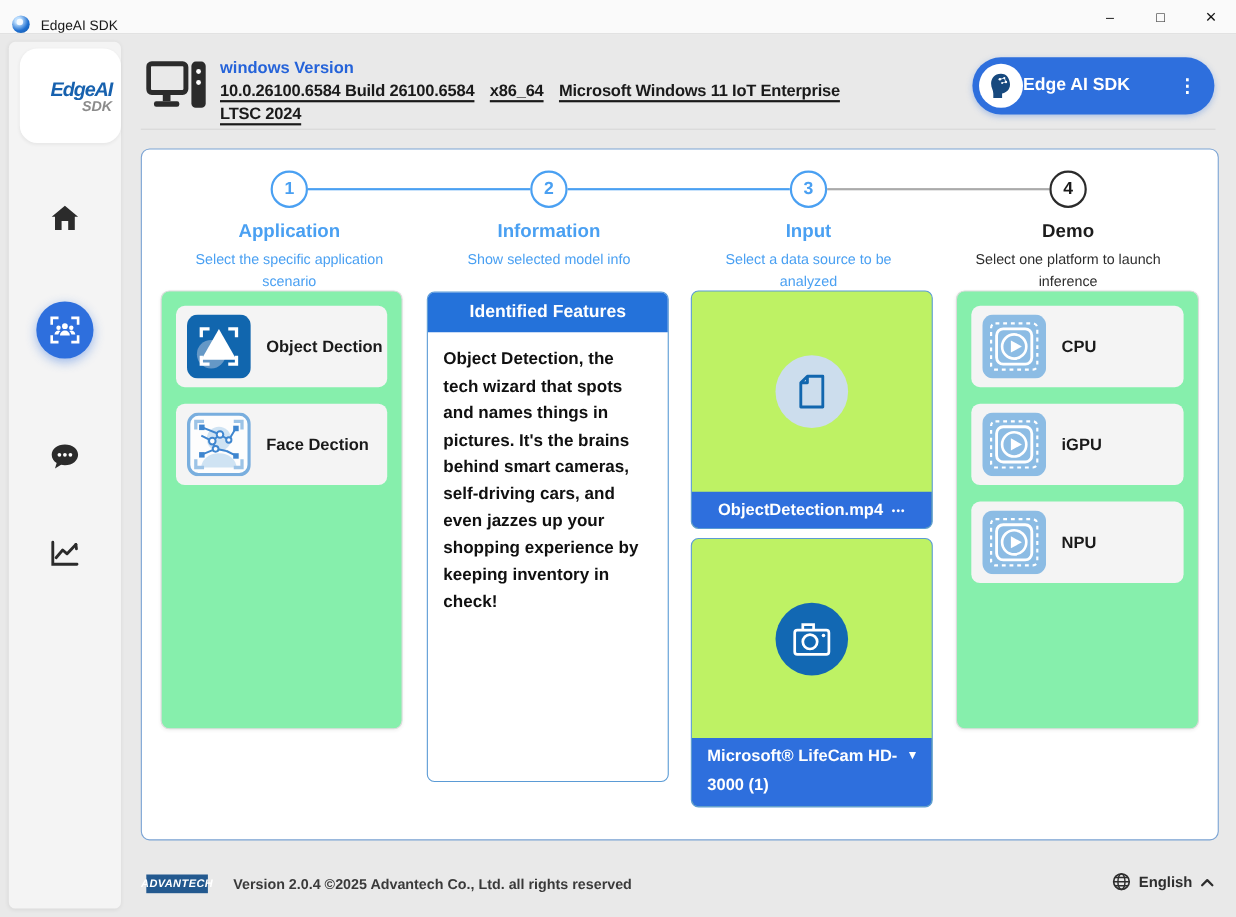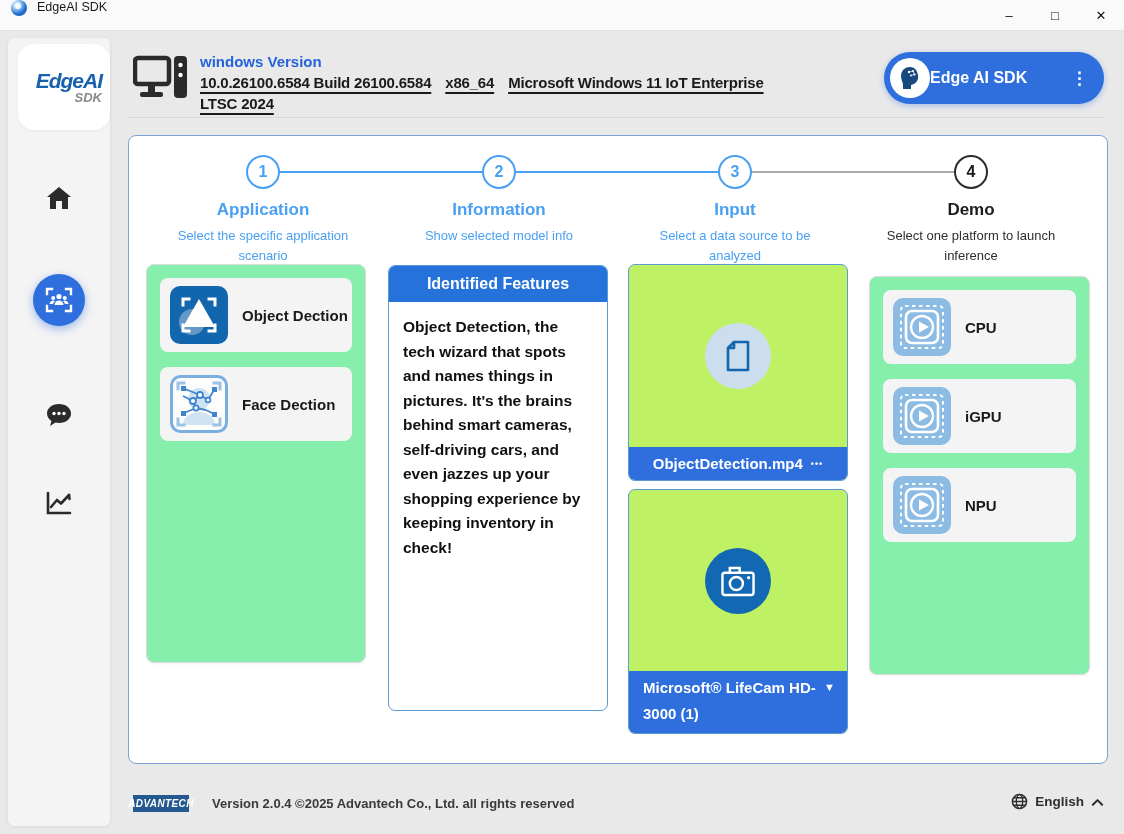--- a/index.html
+++ b/index.html
@@ -3,36 +3,36 @@
 <meta charset="utf-8">
 <style>
   html,body{margin:0;padding:0;}
   body{
     width:1124px;height:834px;position:relative;overflow:hidden;
     background:#e9e9e9;font-family:"Liberation Sans",sans-serif;
     -webkit-font-smoothing:antialiased;color:#222;
   }
   
   .titlebar{position:absolute;top:0;left:0;width:1124px;height:30px;background:#fafafa;
-    border-bottom:1px solid #e2e2e2;display:flex;align-items:flex-start;}
+    border-bottom:1px solid #e2e2e2;display:flex;align-items:flex-end;}
   .titlebar .appicon{width:16px;height:16px;margin-left:11px;border-radius:50%;
     background:radial-gradient(circle at 35% 30%, #bfe0ff 18%, #1f6fd0 60%, #15559f);position:relative;}
   .titlebar .appicon::after{content:"";position:absolute;left:4px;top:3px;width:6px;height:6px;
     border-radius:50%;background:rgba(255,255,255,.85);}
   .titlebar .title{font-size:12.5px;margin-left:10px;color:#1a1a1a;}
   .win-controls{margin-left:auto;display:flex;height:30px;}
   .win-btn{width:46px;height:30px;display:flex;align-items:center;justify-content:center;
     font-size:13px;color:#111;cursor:default;}
   
   .sidebar{position:absolute;left:8px;top:38px;width:102px;height:788px;background:#f4f4f4;
     border-radius:6px;box-shadow:0 1px 4px rgba(0,0,0,.07);}
   .logo-card{position:absolute;left:10px;top:6px;width:92px;height:86px;background:#fff;
     border-radius:16px;display:flex;flex-direction:column;align-items:flex-end;justify-content:center;
     padding-right:8px;box-sizing:border-box;box-shadow:0 1px 3px rgba(0,0,0,.05);}
-  .logo-main{font-style:italic;font-weight:bold;font-size:21px;color:#1761ae;letter-spacing:-1px;}
+  .logo-main{font-style:italic;font-weight:bold;font-size:18px;color:#1761ae;letter-spacing:-1px;}
   .logo-sub{font-style:italic;font-weight:bold;font-size:13px;color:#8b8b8b;letter-spacing:0;margin-top:-3px;}
   .side-item{position:absolute;left:0;width:102px;display:flex;justify-content:center;}
   .side-item svg{display:block;}
   .side-active-circle{width:52px;height:52px;border-radius:50%;background:#2e6fdd;
     display:flex;align-items:center;justify-content:center;
     box-shadow:0 3px 10px rgba(46,111,221,.45);}
   
   .pc-icon{position:absolute;left:133px;top:55px;}
   .sysinfo{position:absolute;left:200px;top:51px;width:585px;line-height:21px;}
   .os-label{color:#2563d9;font-weight:bold;font-size:15px;}
@@ -291,21 +291,21 @@
           <circle cx="37" cy="18" r="2" fill="#fff"></circle>
         </svg>
       </div>
     </div>
     <div class="input-footer footer-cam">
       <span class="cam-label">Microsoft® LifeCam HD-3000 (1)</span>
       <span class="arrow">▼</span>
     </div>
   </div>
 
-  <div class="list-panel" style="left:740px;top:140px;width:221px;height:399px;">
+  <div class="list-panel" style="left:740px;top:128px;width:221px;height:399px;">
     <div class="option-card">
       <svg width="58" height="58" viewBox="0 0 58 58">
         <rect width="58" height="58" rx="10" fill="#8cbce4"></rect>
         <rect x="8" y="8" width="42" height="42" rx="4" fill="none" stroke="#fff" stroke-width="2" stroke-dasharray="3.5 3.5"></rect>
         <rect x="13" y="13" width="32" height="32" rx="6" fill="none" stroke="#fff" stroke-width="2.6"></rect>
         <circle cx="29" cy="29" r="11" fill="none" stroke="#fff" stroke-width="2.4"></circle>
         <path d="M26 23.5 L36 29 L26 34.5 Z" fill="#fff"></path>
       </svg>
       <span class="label">CPU</span>
     </div>

